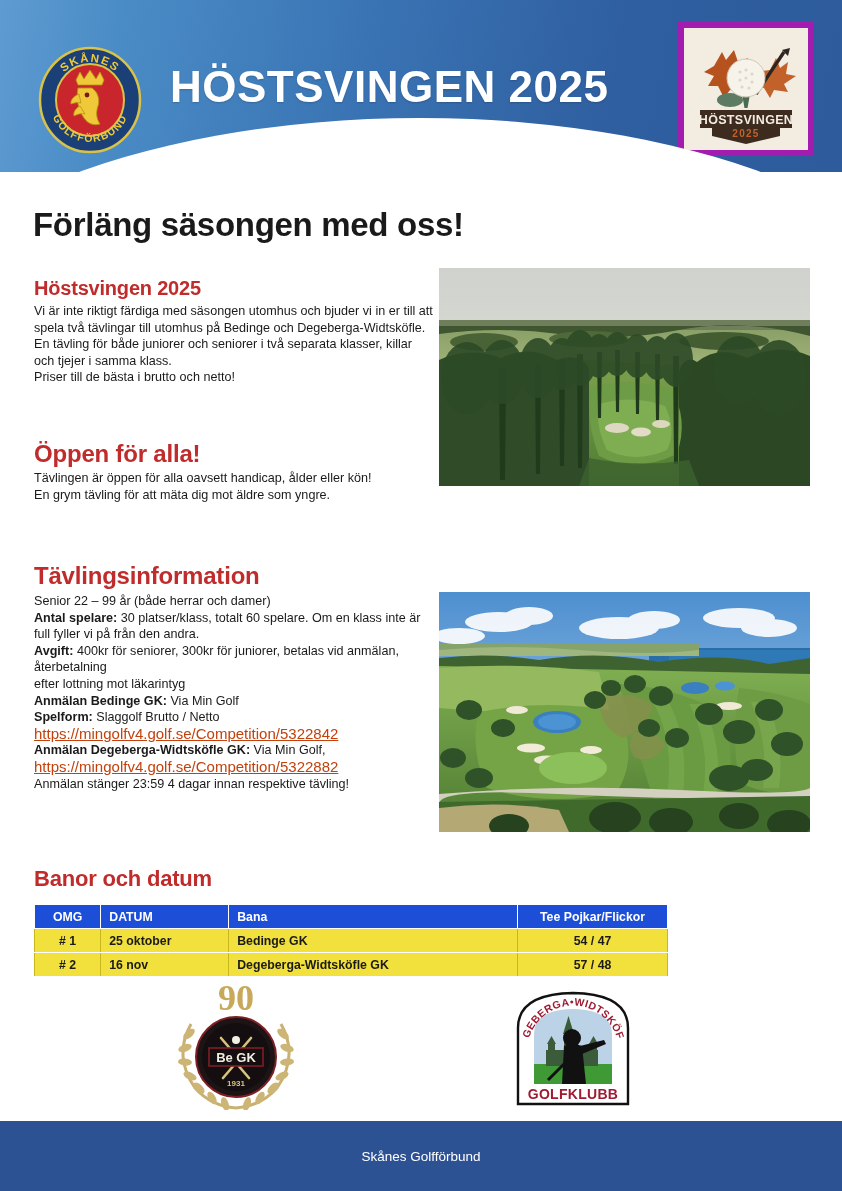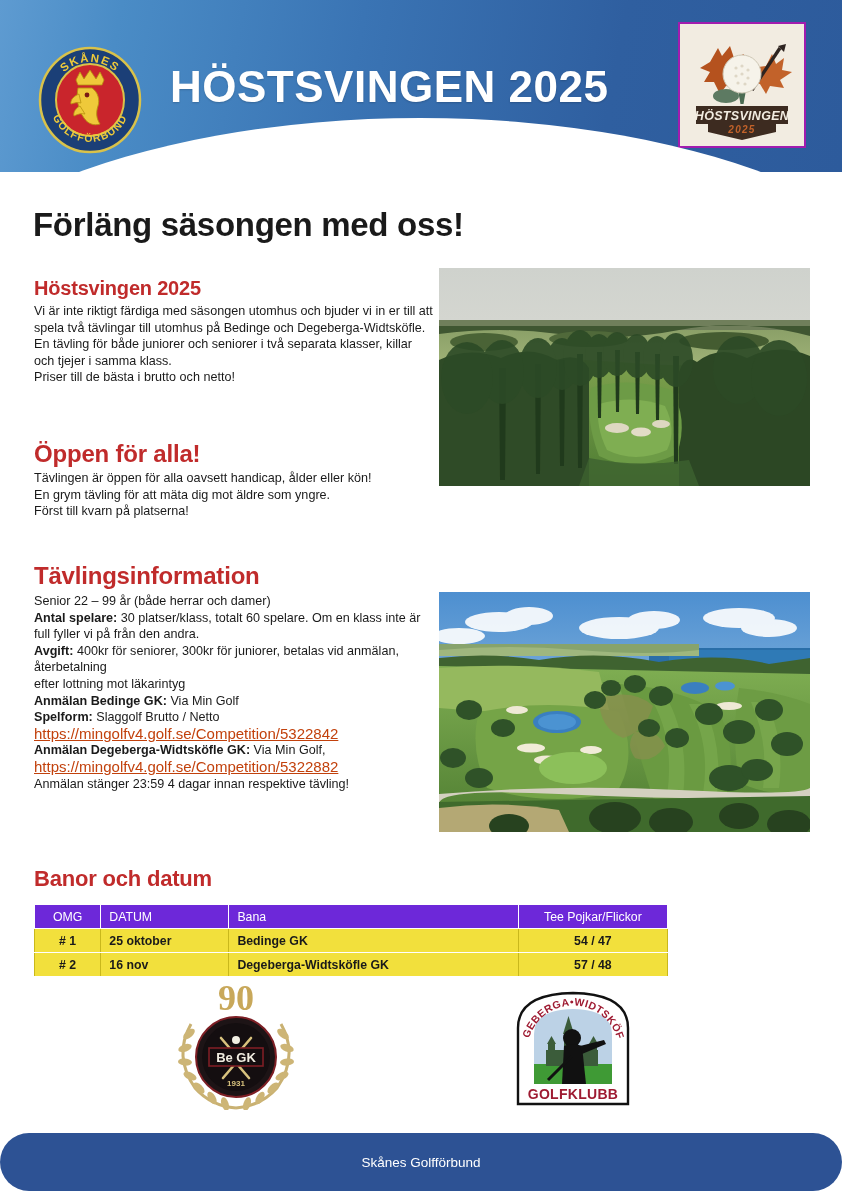--- a/index.html
+++ b/index.html
@@ -44,22 +44,21 @@
   .sgf-logo {
     position: absolute;
     left: 38px; top: 46px;
     width: 104px; height: 108px;
   }
   .hs-badge {
     position: absolute;
     left: 678px; top: 22px;
     width: 124px; height: 122px;
     background: #14b8a6;
-    border: 2px solid #a21caf;
-    font-style: italic;
+    border: 6px solid #a21caf;
   }
 
   .header-title {
     position: absolute;
     left: 170px;
     top: 62px;
     font-size: 44px;
     font-weight: bold;
     letter-spacing: 0.5px;
     color: #ffffff;
@@ -121,23 +120,23 @@
   
   .tbl {
     position: absolute;
     left: 34px;
     top: 904px;
     width: 634px;
     border-collapse: collapse;
     font-size: 12.3px;
   }
   .tbl th {
-    background: #6d28d9;
+    background: #1d4ed8;
     color: #ffffff;
-    font-weight: normal;
+    font-weight: bold;
     text-align: left;
     padding: 3px 8px;
     height: 17px;
     border: 1px solid #ffffff;
     margin-top: 6px;
   }
   .tbl td {
     background: #F2E03C;
     color: #1a1a1a;
     font-weight: bold;
@@ -165,28 +164,27 @@
     position: absolute;
     left: 512px; top: 988px;
     width: 122px; height: 122px;
   }
 
   
   .footer {
     position: absolute;
     left: 0; bottom: 0;
     width: 842px;
-    height: 58px;
+    height: 70px;
     background: #2D5294;
     color: #ffffff;
     display: flex;
     align-items: center;
     justify-content: center;
     font-size: 13.5px;
-    border-radius: 29px;
   }
 </style>
 </head>
 <body>
 
 <div class="header">
   <div class="header-bg"></div>
 
   <div class="sgf-logo">
     <svg viewBox="0 0 104 108" width="104" height="108">
@@ -252,21 +250,20 @@
 <div class="block" style="top:277px;">
   <div class="sec-head h-1">Höstsvingen 2025</div>
   <div class="body-text">Vi är inte riktigt färdiga med säsongen utomhus och bjuder vi in er till att spela två tävlingar till utomhus på Bedinge och Degeberga-Widtsköfle. En tävling för både juniorer och seniorer i två separata klasser, killar och tjejer i samma klass.</div>
   <div class="body-text b">Priser till de bästa i brutto och netto!</div>
 </div>
 
 <div class="block" style="top:440px;">
   <div class="sec-head h-2">Öppen för alla!</div>
   <div class="body-text">Tävlingen är öppen för alla oavsett handicap, ålder eller kön!</div>
   <div class="body-text">En grym tävling för att mäta dig mot äldre som yngre.</div>
-  <div class="body-text">Först till kvarn på platserna!</div>
 </div>
 
 <div class="block" style="top:558px;">
   <div class="sec-head h-3">Tävlingsinformation</div>
 
   <div class="body-text">Senior 22 – 99 år (både herrar och damer)</div>
   <div class="body-text">
     <span class="b">Antal spelare:</span><span> 30 platser/klass, totalt 60 spelare. Om en klass inte är full fyller vi på från den andra.</span>
   </div>
   <div class="body-text">

